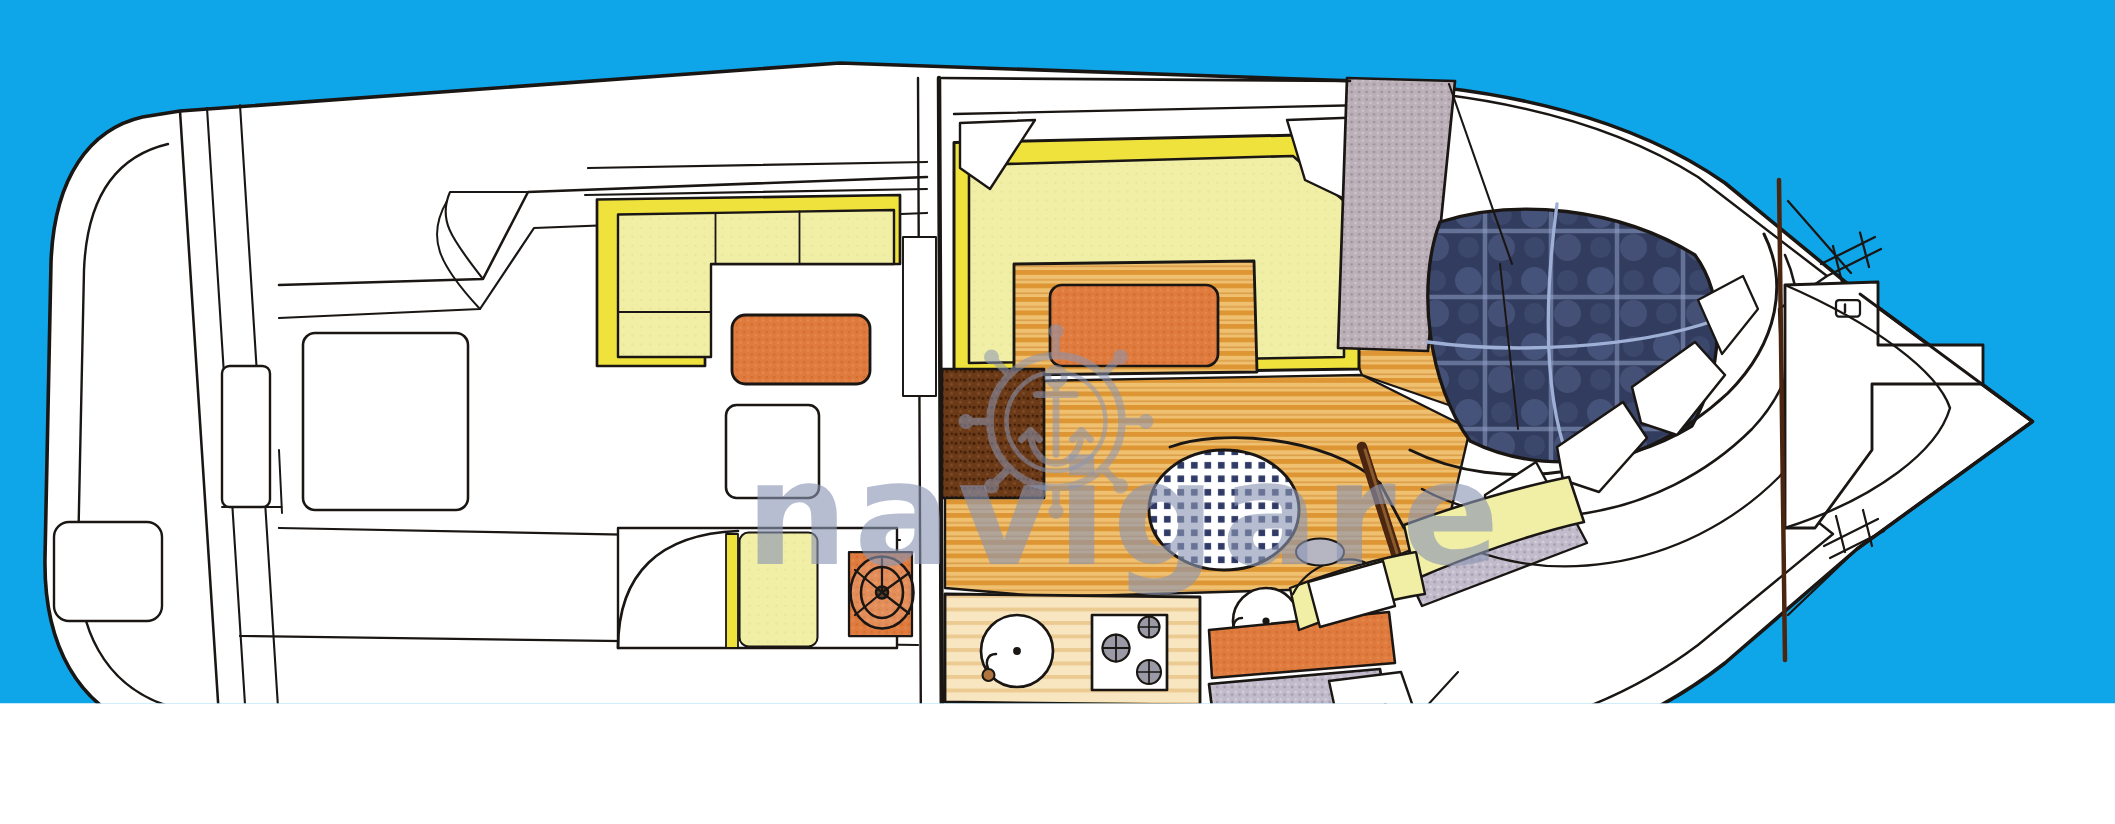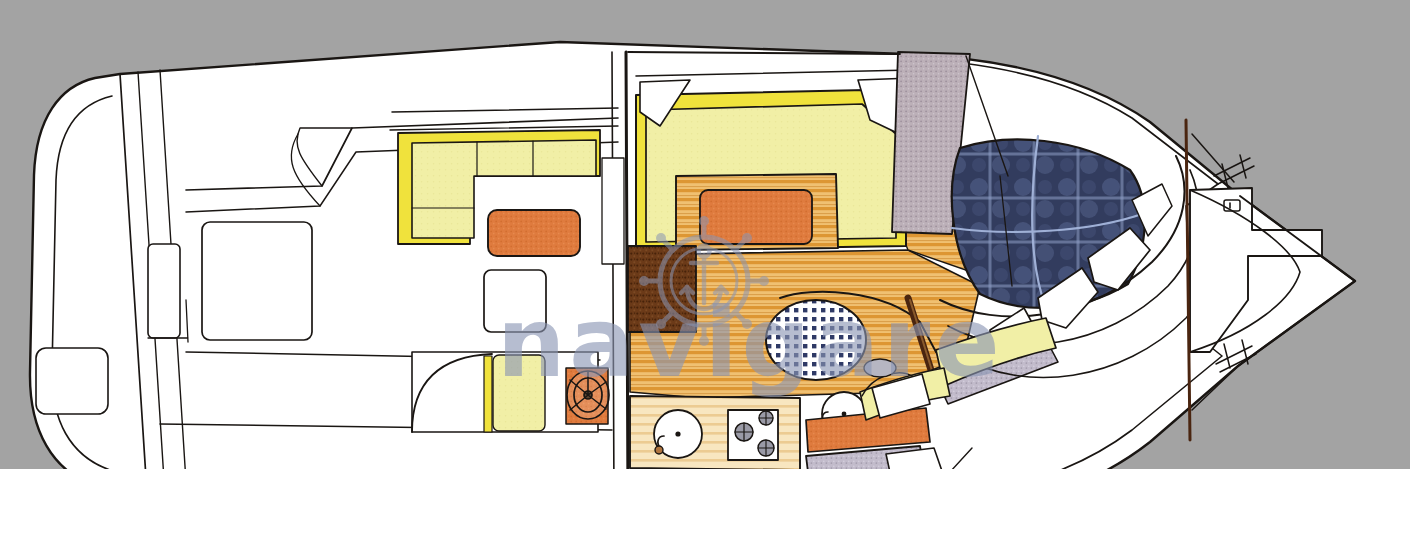--- a/index.html
+++ b/index.html
@@ -1,21 +1,21 @@
 <!DOCTYPE html>
 <html><head>
 <meta charset="utf-8">
 <title>Boat Layout Plan</title>
 <style>
   html,body{margin:0;padding:0;background:#ffffff;}
   body{font-family:"Liberation Sans",sans-serif;}
   #stage{
     position:relative;
     width:1410px;height:469px;
-    background:#a3a3a3;
+    background:#0ea5e9;
     overflow:hidden;
   }
   #stage svg{position:absolute;top:0;left:0;}
   .wm-text{
     font-family:"DejaVu Sans",sans-serif;
     font-weight:700;
     font-size:96px;
     letter-spacing:4px;
     fill:#8b96b4;
     opacity:.62;

